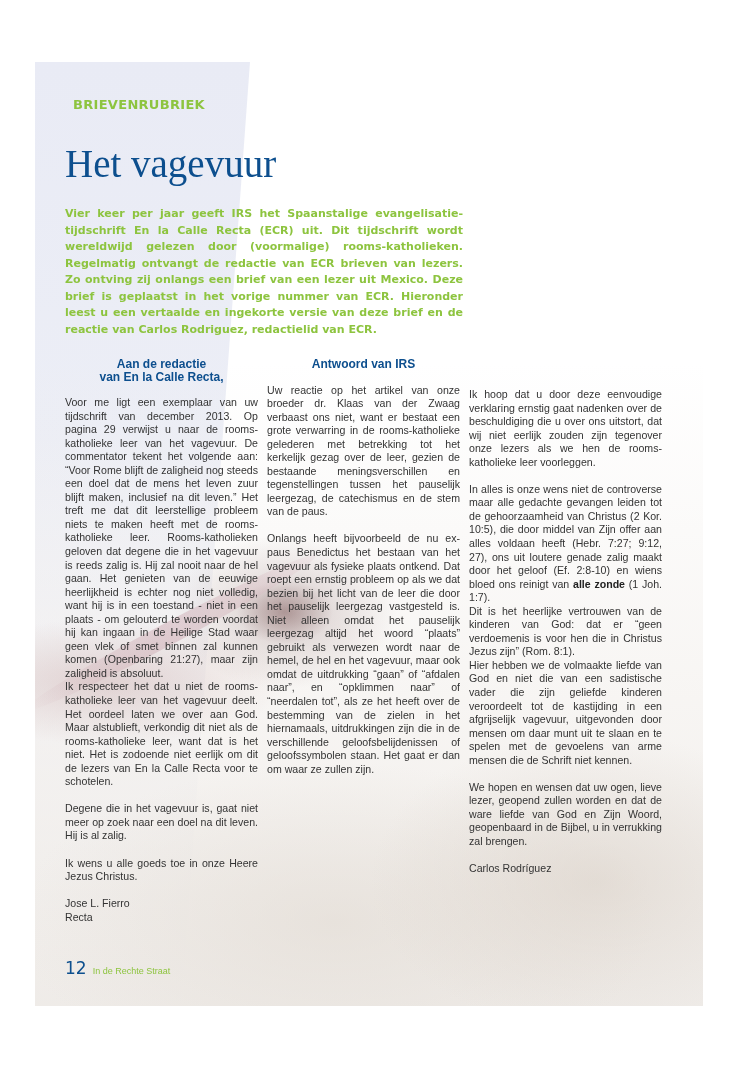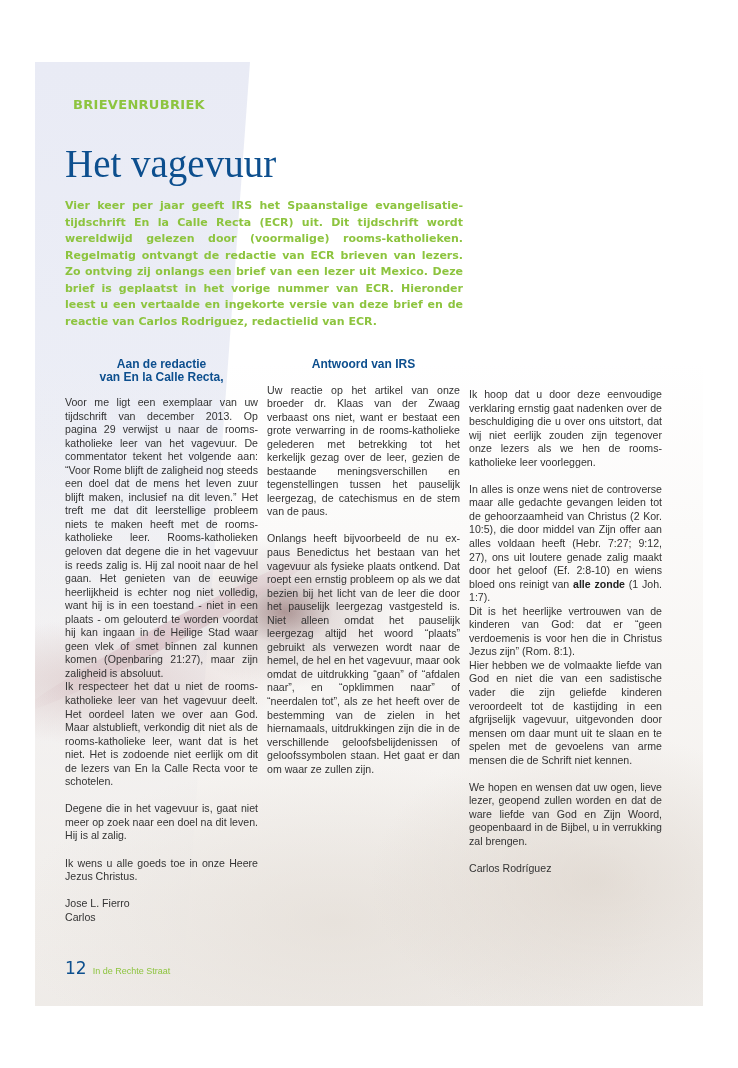--- a/index.html
+++ b/index.html
@@ -36,21 +36,21 @@
       position: absolute; left: 30px; top: 27px; margin: 8px;
       color: #8dc43f; font-family: "DejaVu Sans", sans-serif; font-weight: bold;
       font-size: 13px; letter-spacing: 0.3px;
     }
     .title {
       position: absolute; left: 30px; top: 80px; margin: 0;
       color: #0d4f8e; font-family: "Liberation Serif", serif; font-weight: normal;
       font-size: 39px; line-height: 44px; text-align: center;
     }
     .intro {
-      position: absolute; left: 30px; top: 136px; width: 398px; margin: 0;
+      position: absolute; left: 30px; top: 144px; width: 398px; margin: 0;
       color: #8dc43f; font-family: "DejaVu Sans", sans-serif; font-weight: bold;
       font-size: 11px; line-height: 16.5px; text-align: justify;
     }
 
     .col {
       position: absolute; top: 296px; width: 193px;
       font-family: "Liberation Sans", sans-serif; font-size: 10.6px; line-height: 13.55px;
       color: #333333; text-align: justify; hyphens: manual;
     }
     .col.c1 { left: 30px; }
@@ -87,21 +87,21 @@
     <h3>
       <span>Aan de redactie</span><br>
       <span>van En la Calle Recta,</span>
     </h3>
     <p class="tight">Voor me ligt een exemplaar van uw tijdschrift van december 2013. Op pagina 29 verwijst u naar de rooms-katholieke leer van het vagevuur. De commentator tekent het volgende aan: “Voor Rome blijft de zaligheid nog steeds een doel dat de mens het leven zuur blijft maken, inclusief na dit leven.” Het treft me dat dit leerstellige probleem niets te maken heeft met de rooms-katholieke leer. Rooms-katholieken geloven dat degene die in het vagevuur is reeds zalig is. Hij zal nooit naar de hel gaan. Het genieten van de eeuwige heerlijkheid is echter nog niet volledig, want hij is in een toestand - niet in een plaats - om gelouterd te worden voordat hij kan ingaan in de Heilige Stad waar geen vlek of smet binnen zal kunnen komen (Openbaring 21:27), maar zijn zaligheid is absoluut.</p>
     <p>Ik respecteer het dat u niet de rooms-katholieke leer van het vagevuur deelt. Het oordeel laten we over aan God. Maar alstublieft, verkondig dit niet als de rooms-katholieke leer, want dat is het niet. Het is zodoende niet eerlijk om dit de lezers van En la Calle Recta voor te schotelen.</p>
     <p>Degene die in het vagevuur is, gaat niet meer op zoek naar een doel na dit leven. Hij is al zalig.</p>
     <p>Ik wens u alle goeds toe in onze Heere Jezus Christus.</p>
     <p class="sig">
       <span>Jose L. Fierro</span><br>
-      <span>Carlos</span>
+      <span>Recta</span>
     </p>
   </div>
 
   <div class="col c2">
     <h3>Antwoord van IRS</h3>
     <p>Uw reactie op het artikel van onze broeder dr. Klaas van der Zwaag verbaast ons niet, want er bestaat een grote verwarring in de rooms-katholieke gelederen met betrekking tot het kerkelijk gezag over de leer, gezien de bestaande meningsverschillen en tegenstellingen tussen het pauselijk leergezag, de catechismus en de stem van de paus.</p>
     <p>Onlangs heeft bijvoorbeeld de nu ex-paus Benedictus het bestaan van het vagevuur als fysieke plaats ontkend. Dat roept een ernstig probleem op als we dat bezien bij het licht van de leer die door het pauselijk leergezag vastgesteld is. Niet alleen omdat het pauselijk leergezag altijd het woord “plaats” gebruikt als verwezen wordt naar de hemel, de hel en het vagevuur, maar ook omdat de uitdrukking “gaan” of “afdalen naar”, en “opklimmen naar” of “neerdalen tot”, als ze het heeft over de bestemming van de zielen in het hiernamaals, uitdrukkingen zijn die in de verschillende geloofsbelijdenissen of geloofssymbolen staan. Het gaat er dan om waar ze zullen zijn.</p>
   </div>
 
   <div class="col c3">

